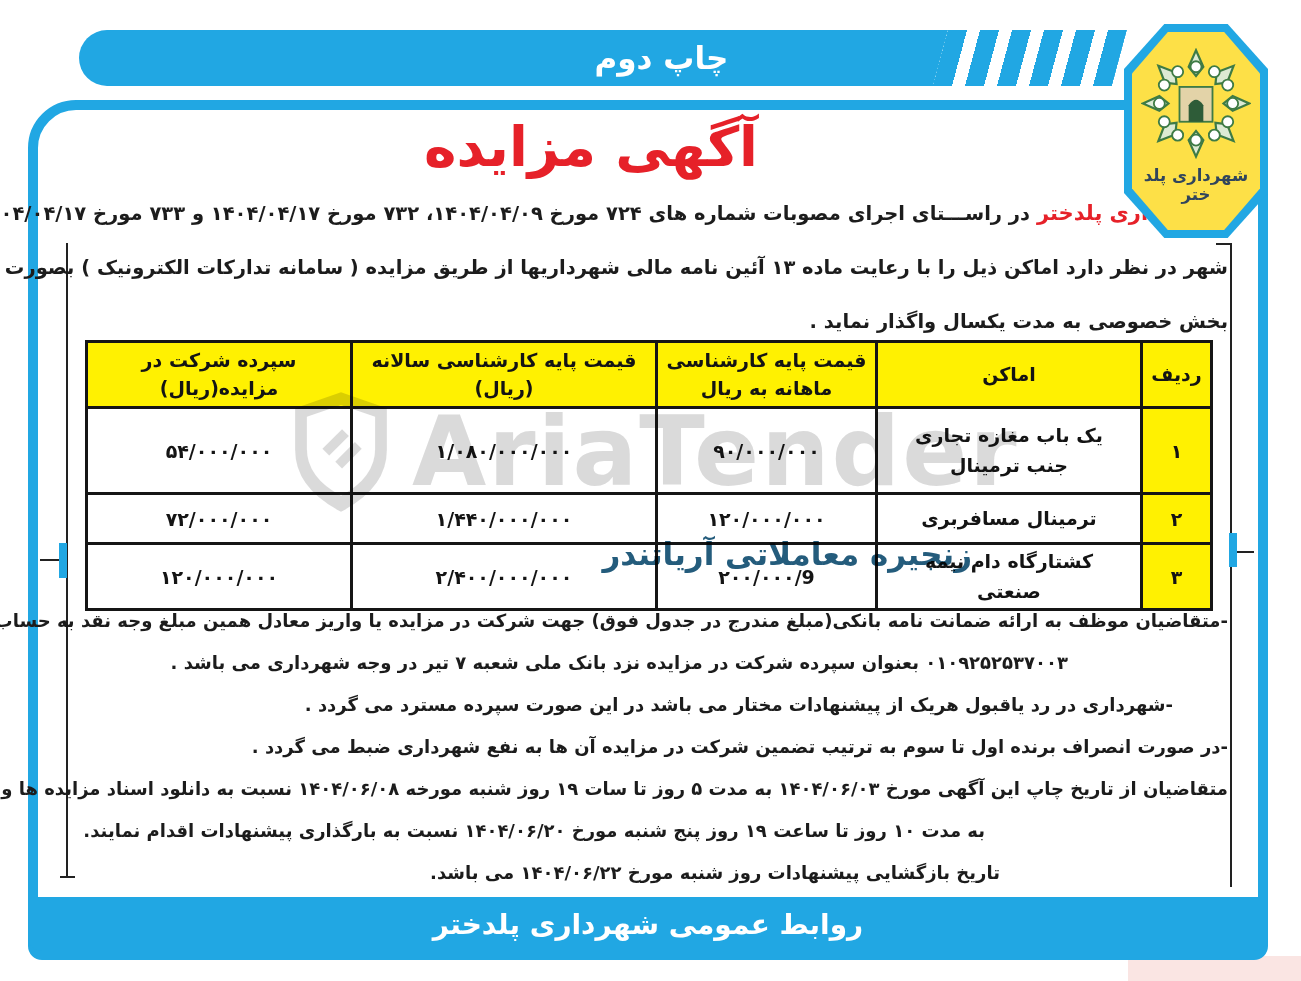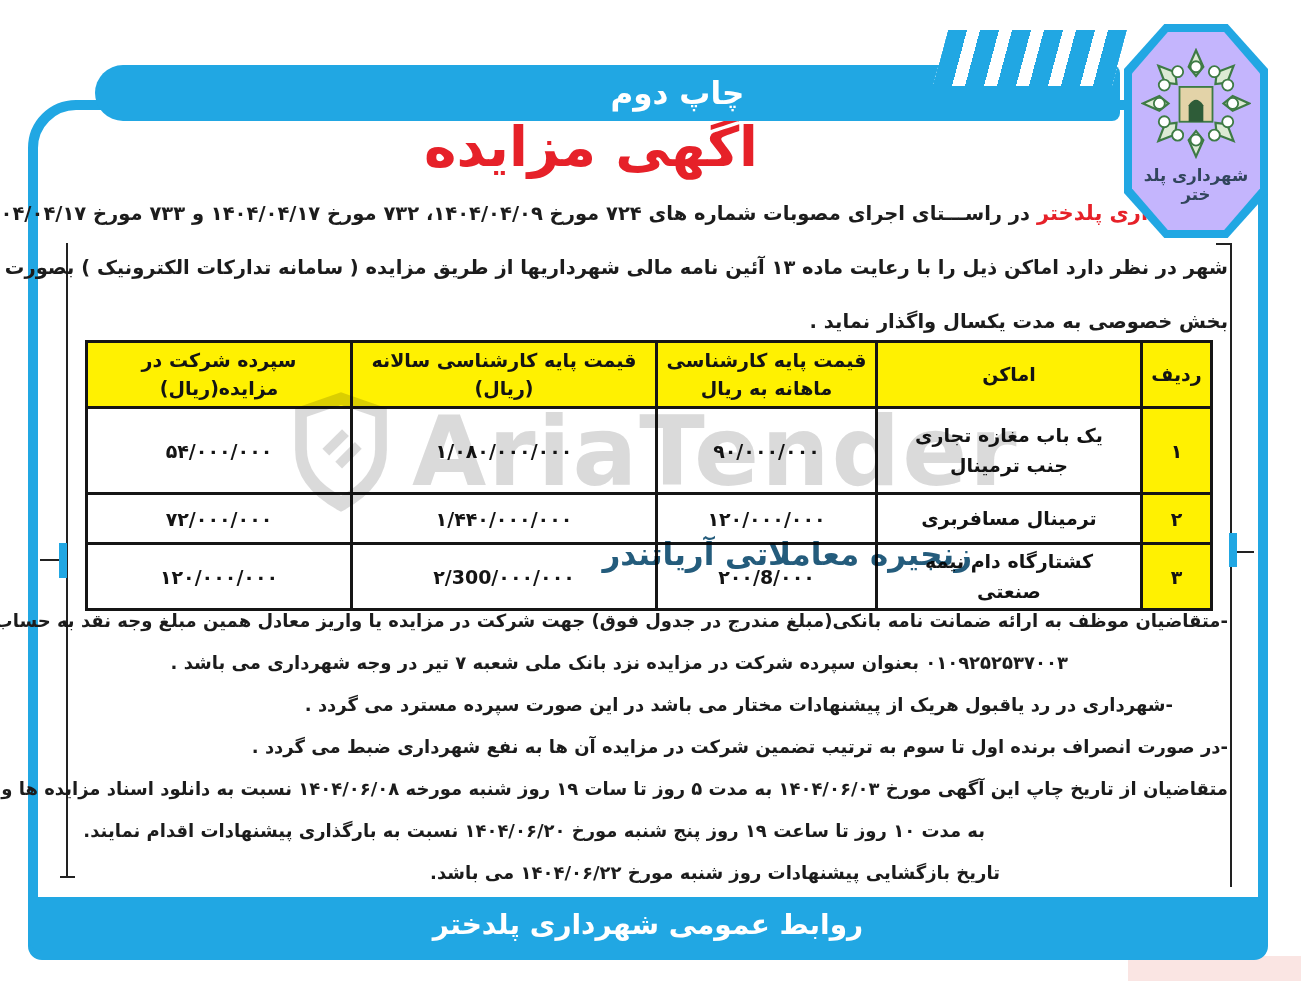--- a/index.html
+++ b/index.html
@@ -4,22 +4,22 @@
 <style>
   * { margin:0; padding:0; box-sizing:border-box; }
   html,body { background:#ffffff; }
   .page{
     position:relative; width:1301px; height:981px; overflow:hidden;
     background:#ffffff; font-family:"DejaVu Sans", sans-serif; font-weight:bold;
     direction:rtl;
   }
   
   .banner{
-    position:absolute; left:95px; top:30px; width:1025px; height:56px;
-    background:#21A7E3; border-radius:28px 8px 8px 28px; z-index:6;margin-top:35px;
+    position:absolute; left:79px; top:30px; width:1025px; height:56px;
+    background:#21A7E3; border-radius:28px 8px 8px 28px; z-index:6;
   }
   .banner-label{
     position:absolute; inset:0; display:flex; align-items:center; justify-content:center;
     padding-left:140px; color:#ffffff; font-size:31px; letter-spacing:1px;
   }
   .banner-stripes{
     position:absolute; left:948px; top:30px; width:179px; height:56px;
     transform:skewX(-15deg); transform-origin:0 0;
     background:repeating-linear-gradient(90deg,#21A7E3 0 19px,#ffffff 19px 32px);
     z-index:7;
@@ -36,21 +36,21 @@
     display:flex; align-items:center; justify-content:center;
   }
   .footer-label{ color:#ffffff; font-size:28px; }
   
   .logo{
     position:absolute; left:1124px; top:24px; width:144px; height:214px; z-index:8;
     background:#21A7E3;
     clip-path:polygon(28% 0%,72% 0%,100% 21%,100% 79%,72% 100%,28% 100%,0% 79%,0% 21%);
   }
   .logo-inner{
-    position:absolute; inset:8px; background:#c4b5fd;
+    position:absolute; inset:8px; background:#fde047;
     clip-path:polygon(28% 0%,72% 0%,100% 21%,100% 79%,72% 100%,28% 100%,0% 79%,0% 21%);
   }
   .logo-emblem{ position:absolute; left:9px; top:16px; }
   .logo-label{
     position:absolute; left:0; right:0; bottom:26px; text-align:center;
     font-size:16.5px; color:#31455c;
   }
   
   .title{
     position:absolute; left:76px; top:104px; width:1030px; text-align:center;
@@ -209,22 +209,22 @@
       <tr class="r1">
         <td class="rowno">۲</td>
         <td class="place">ترمینال مسافربری</td>
         <td>۱۲۰/۰۰۰/۰۰۰</td>
         <td>۱/۴۴۰/۰۰۰/۰۰۰</td>
         <td>۷۲/۰۰۰/۰۰۰</td>
       </tr>
       <tr class="r2">
         <td class="rowno">۳</td>
         <td class="place">کشتارگاه دام نیمه صنعتی</td>
-        <td>۲۰۰/8/۰۰۰</td>
-        <td>۲/300/۰۰۰/۰۰۰</td>
+        <td>۲۰۰/۰۰۰/9</td>
+        <td>۲/۴۰۰/۰۰۰/۰۰۰</td>
         <td>۱۲۰/۰۰۰/۰۰۰</td>
       </tr>
     </tbody>
   </table>
 
   <div class="terms">
     <div class="tline">-متقاضیان موظف به ارائه ضمانت نامه بانکی(مبلغ مندرج در جدول فوق) جهت شرکت در مزایده یا واریز معادل همین مبلغ وجه نقد به حساب سپرده شهرداری به شماره</div>
     <div class="tline pr160">۰۱۰۹۲۵۲۵۳۷۰۰۳ بعنوان سپرده شرکت در مزایده نزد بانک ملی شعبه ۷ تیر در وجه شهرداری می باشد .</div>
     <div class="tline pr55">-شهرداری در رد یاقبول هریک از پیشنهادات مختار می باشد در این صورت سپرده مسترد می گردد .</div>
     <div class="tline">-در صورت انصراف برنده اول تا سوم به ترتیب تضمین شرکت در مزایده آن ها به نفع شهرداری ضبط می گردد .</div>

